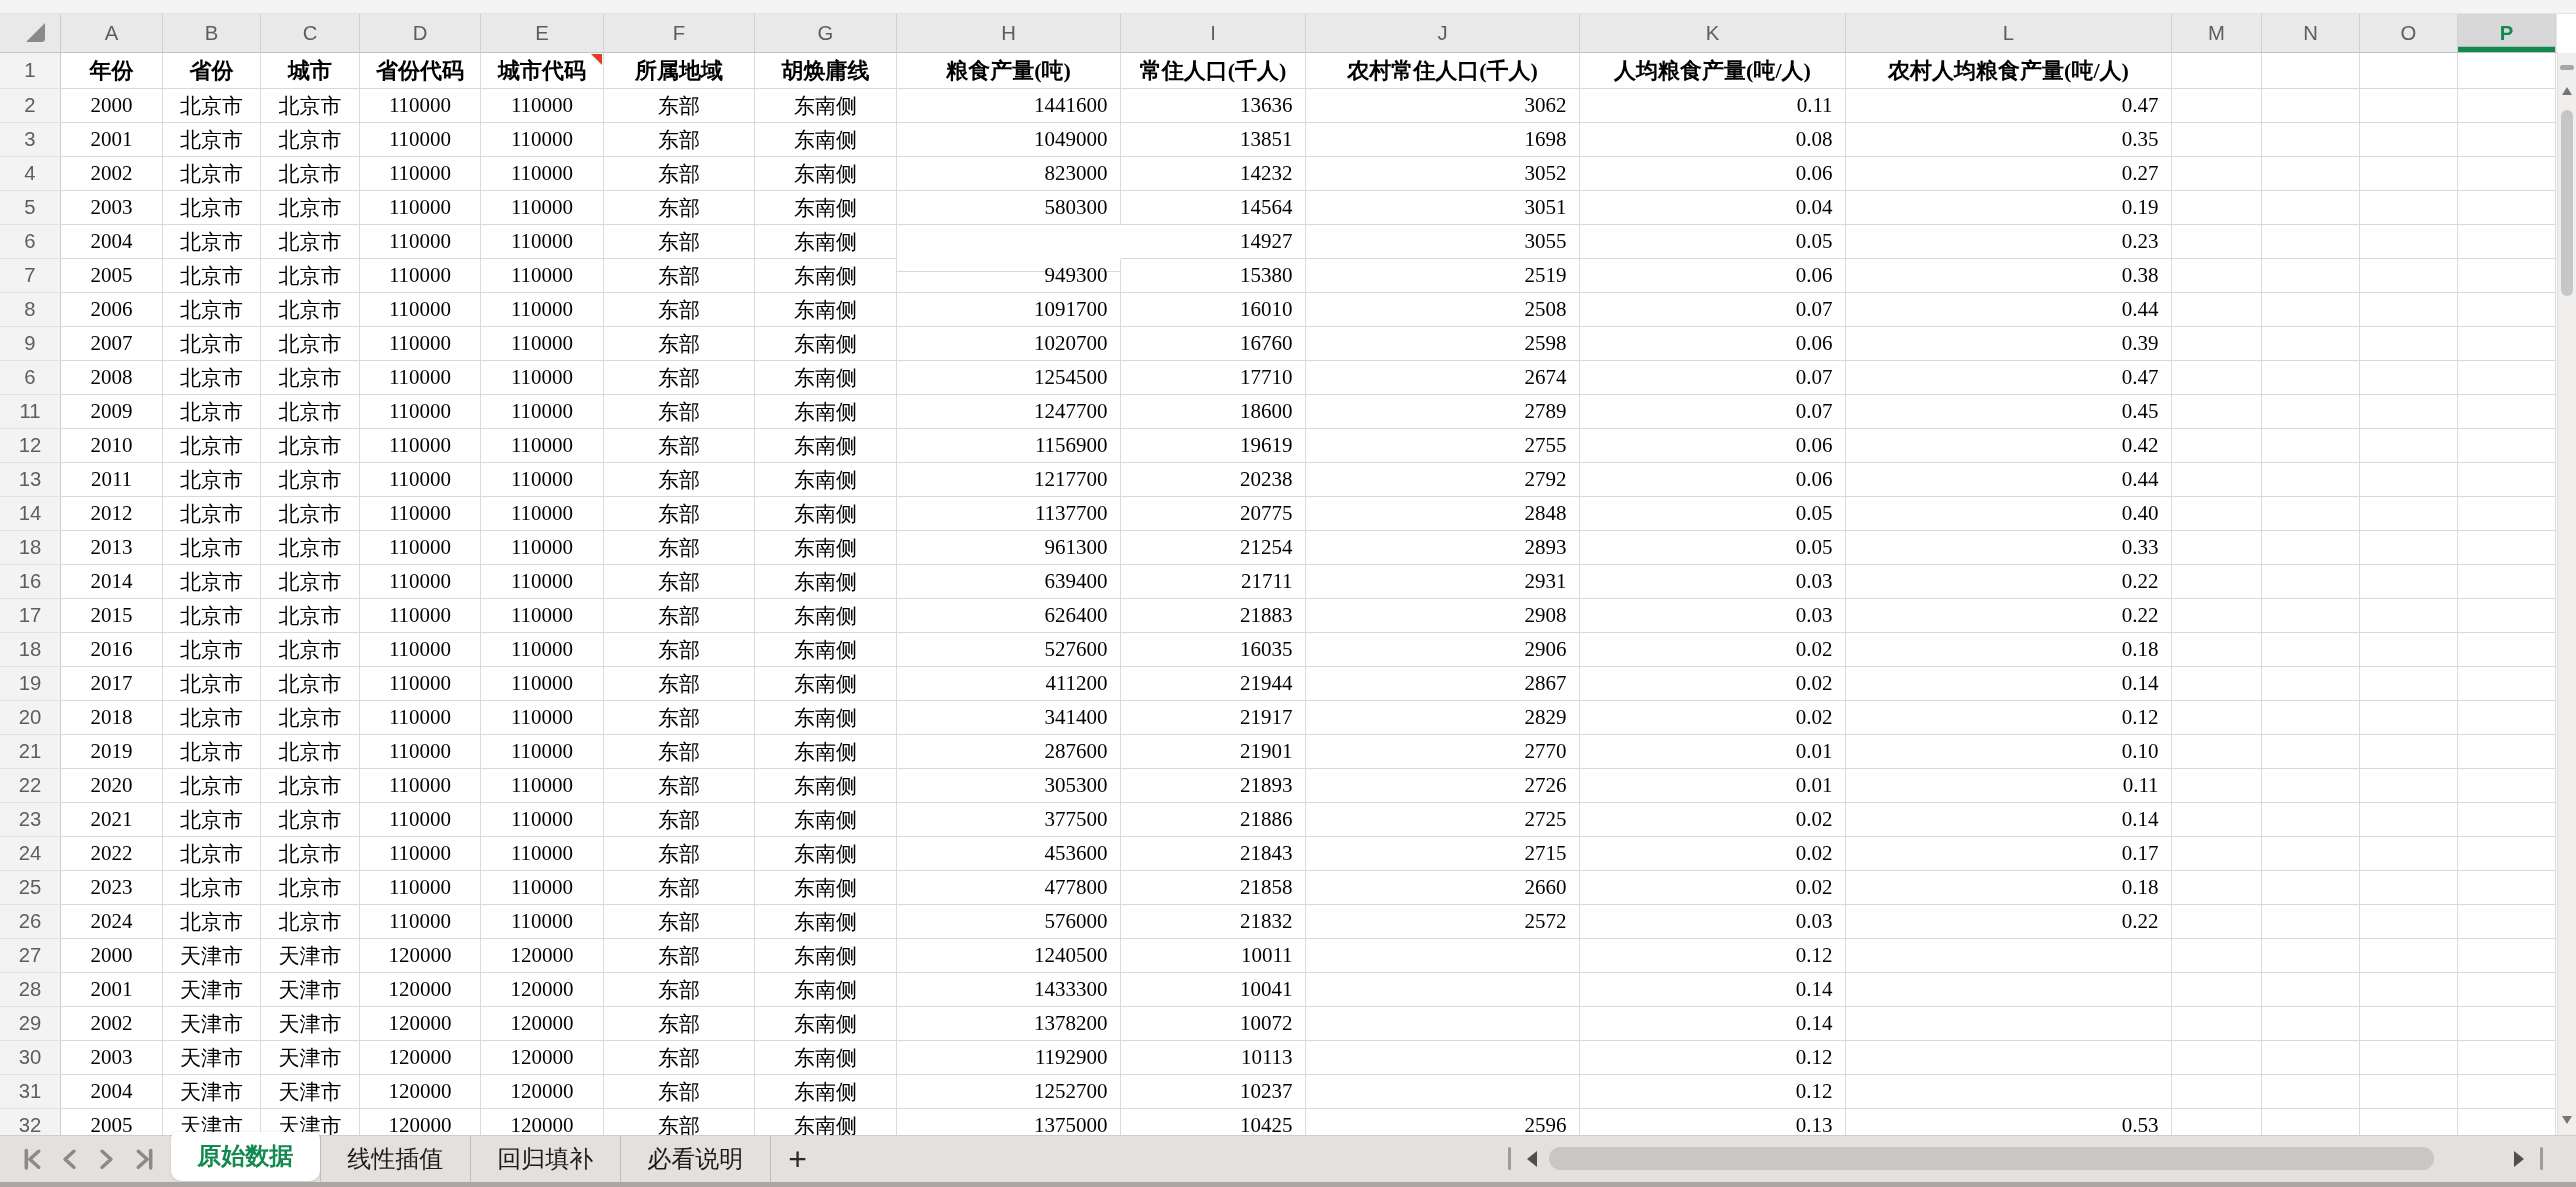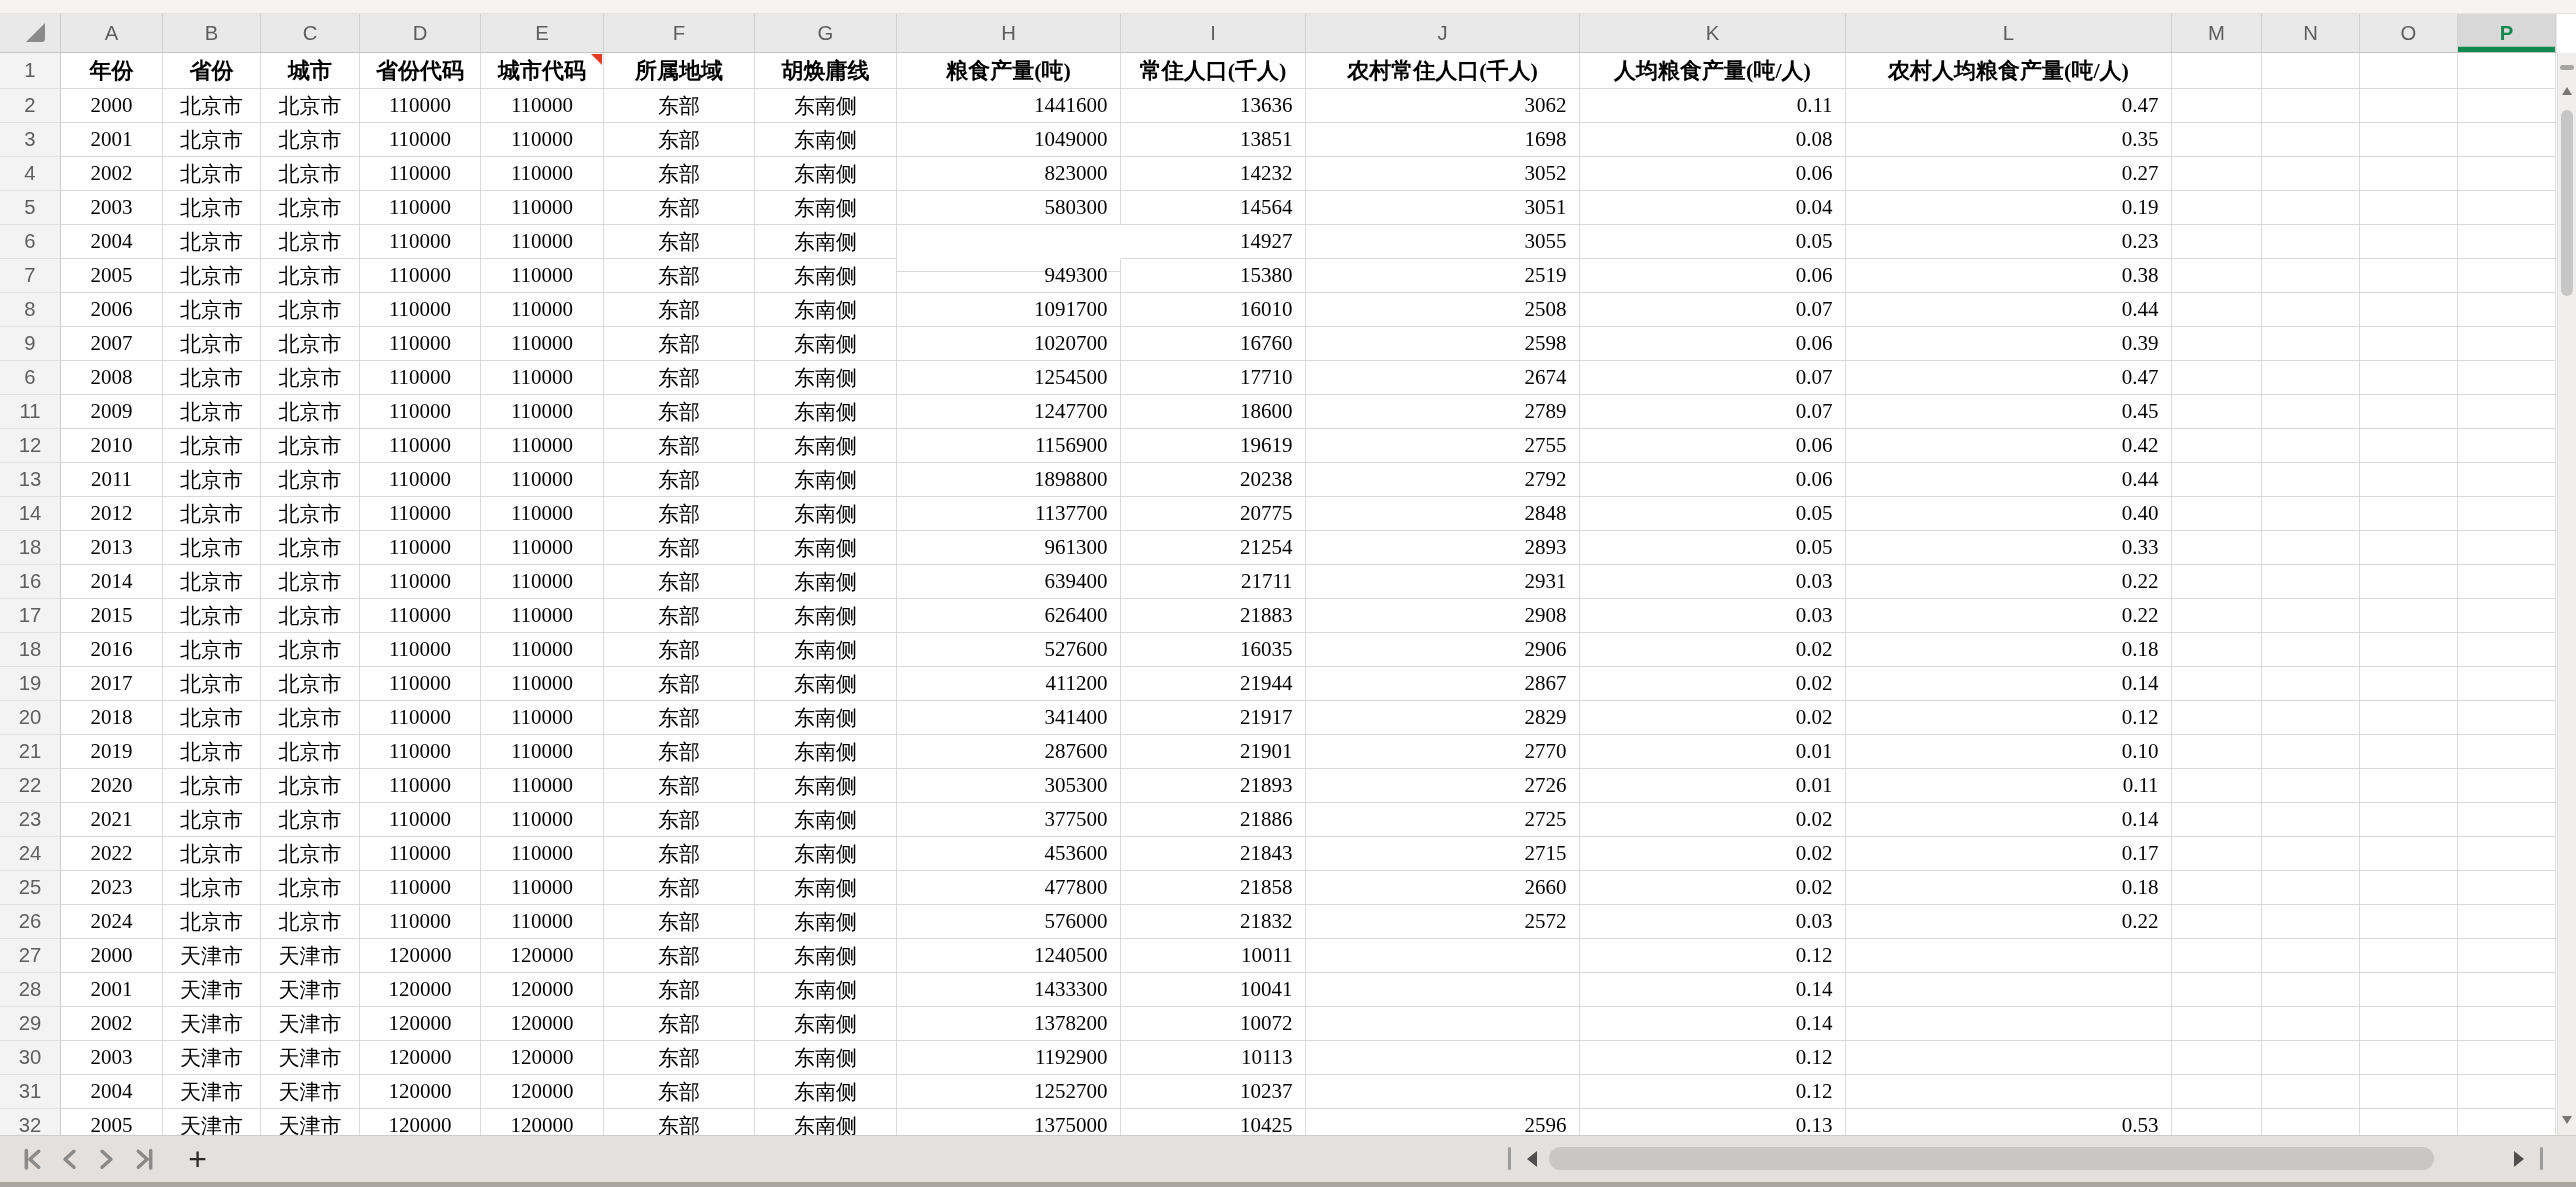--- a/index.html
+++ b/index.html
@@ -354,21 +354,21 @@
       </div>
       <div class="row">
         <div class="gutter">13</div>
         <div class="cell" style="width: 102px;">2011</div>
         <div class="cell" style="width: 98px;">北京市</div>
         <div class="cell" style="width: 99px;">北京市</div>
         <div class="cell" style="width: 121px;">110000</div>
         <div class="cell" style="width: 123px;">110000</div>
         <div class="cell" style="width: 151px;">东部</div>
         <div class="cell" style="width: 142px;">东南侧</div>
-        <div class="cell num" style="width: 224px;">1898800</div>
+        <div class="cell num" style="width: 224px;">1217700</div>
         <div class="cell num" style="width: 185px;">20238</div>
         <div class="cell num" style="width: 274px;">2792</div>
         <div class="cell num" style="width: 266px;">0.06</div>
         <div class="cell num" style="width: 326px;">0.44</div>
         <div class="cell" style="width: 90px;"></div>
         <div class="cell" style="width: 98px;"></div>
         <div class="cell" style="width: 98px;"></div>
         <div class="cell" style="width: 98px;"></div>
       </div>
       <div class="row">
@@ -768,20 +768,27 @@
       <svg width="25" height="26.5" viewBox="0 0 28 30">
         <path d="M19 6 L9 15 L19 24" fill="none" stroke="#8A8A8A" stroke-width="4" stroke-linecap="round" stroke-linejoin="round"></path>
       </svg>
       <svg width="25" height="26.5" viewBox="0 0 28 30">
         <path d="M9 6 L19 15 L9 24" fill="none" stroke="#8A8A8A" stroke-width="4" stroke-linecap="round" stroke-linejoin="round"></path>
       </svg>
       <svg width="25" height="26.5" viewBox="0 0 28 30">
         <path d="M21 5 V25 M7 6 L17 15 L7 24" fill="none" stroke="#8A8A8A" stroke-width="4" stroke-linecap="round" stroke-linejoin="round"></path>
       </svg>
     </div>
+    <div id="tabs">
+
+    <div class="sheet-tab active">原始数据</div>
+        <div class="sheet-tab inactive">线性插值</div>
+        <div class="sheet-tab inactive">回归填补</div>
+        <div class="sheet-tab inactive">必看说明</div>
+      </div>
     <div id="add-sheet">+</div>
   </div>
 
   <div id="hscroll">
     <div class="endbar"></div>
     <div class="left-arrow"></div>
     <div class="hthumb"></div>
     <div class="spacer"></div>
     <div class="right-arrow"></div>
     <div class="endbar"></div>

